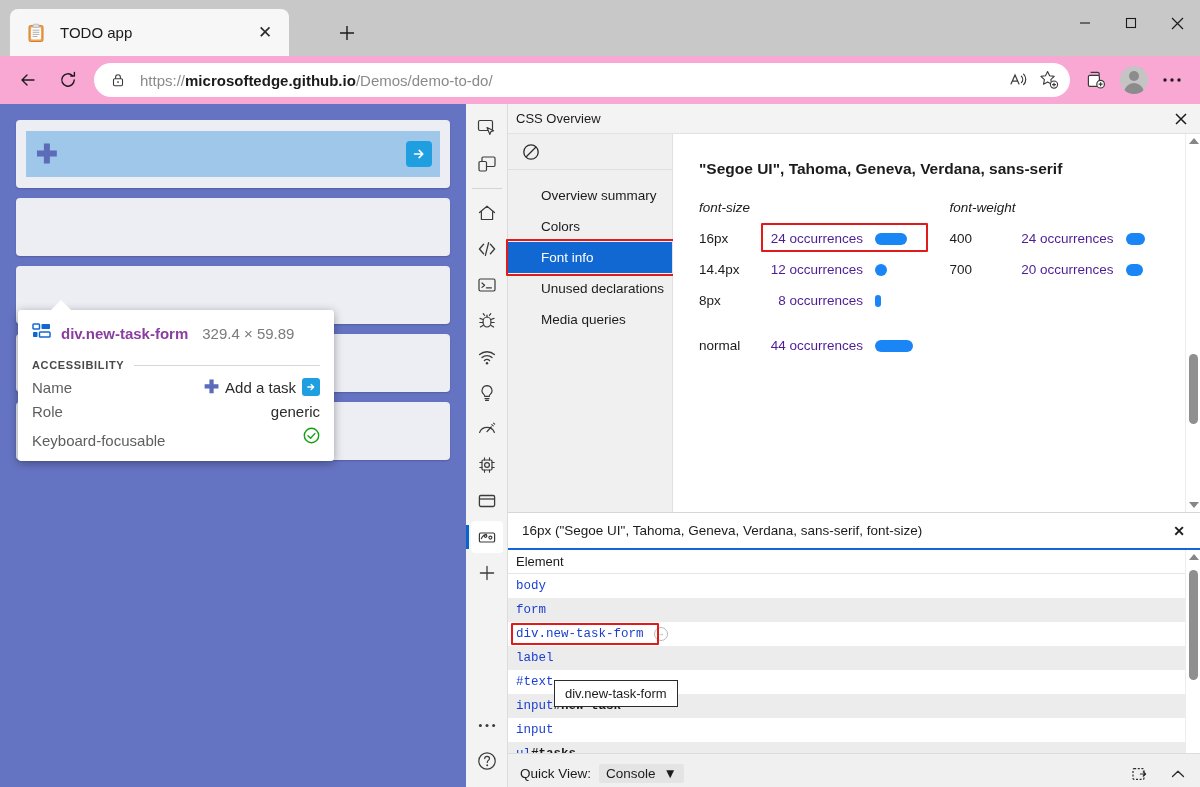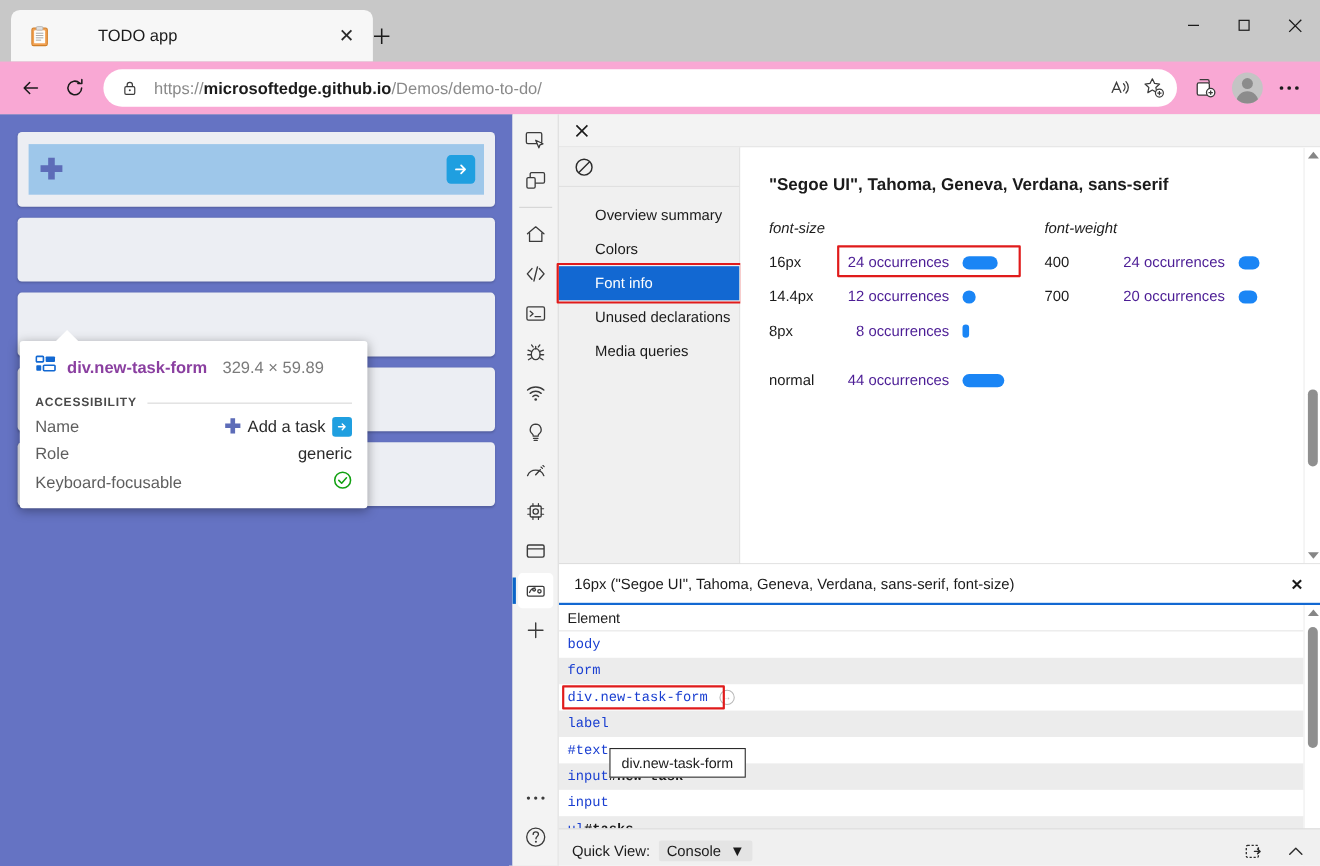--- a/index.html
+++ b/index.html
@@ -10,23 +10,23 @@
     overflow: hidden;
   }
   .app { position: relative; width: 1200px; height: 787px; background:#c7c7c7; }
 
   
   .titlebar {
     position:absolute; left:0; top:0; width:1200px; height:56px;
     background:#c8c8c8;
   }
   .tab {
-    position:absolute; left:10px; top:9px; width:329px; height:47px;
+    position:absolute; left:10px; top:9px; width:279px; height:47px;
     background:#f7f7f7; border-radius:8px 8px 0 0;
-    display:flex; align-items:center; padding:0 10px 0 16px;gap:29px;
+    display:flex; align-items:center; padding:0 10px 0 16px;
   }
   .tab-favicon { width:20px; height:20px; flex:0 0 20px; position:relative; }
   .tab-title {
     flex:1; font-size:15px; color:#1b1b1b; margin-left:14px;
     white-space:nowrap; overflow:hidden;
   }
   .tab-close {
     width:28px; height:28px; border-radius:4px;
     display:flex; align-items:center; justify-content:center;
     font-size:17px; color:#2b2b2b; cursor:pointer;
@@ -117,21 +117,21 @@
   }
   .tip-head { display:flex; align-items:center; gap:10px; }
   .tip-sel { font-size:15px; font-weight:700; color:#8a3fa0; }
   .tip-dims { font-size:15px; color:#7b7b7b; margin-left:4px; }
   .tip-section {
     display:flex; align-items:center; gap:10px; margin-top:14px;
     font-size:11px; letter-spacing:.06em; color:#4a4a4a; font-weight:600;
   }
   .tip-rule { flex:1; height:1px; background:#d8d8d8; }
   .tip-row {
-    display:flex; align-items:center; justify-content:space-between;
+    display:flex; align-items:flex-end; justify-content:space-between;
     font-size:15px; color:#5e5e5e; margin-top:7px;gap:16px;
   }
   .tip-val { color:#2b2b2b; display:flex; align-items:center; gap:6px; }
   .mini-plus { color:#5d6cb8; font-size:18px; font-weight:700; line-height:1; }
   .mini-go {
     width:18px; height:18px; background:#1f9fe0; border-radius:3px;
     display:inline-flex; align-items:center; justify-content:center;
     color:#fff; font-size:11px;
   }
   .check-ok { color:#12a112; font-size:17px; }
@@ -545,20 +545,21 @@
             <circle cx="11" cy="11" r="8.2" fill="none" stroke="#3b3b3b" stroke-width="1.2"></circle>
             <path d="M8.7 8.6c0-1.4 1.1-2.3 2.4-2.3 1.4 0 2.4.9 2.4 2.2 0 1.8-2.2 1.9-2.2 3.5v.5" fill="none" stroke="#3b3b3b" stroke-width="1.2" stroke-linecap="round"></path>
             <circle cx="11.2" cy="15.2" r="0.95" fill="#3b3b3b"></circle>
           </svg>
         </div>
       </div>
     </div>
 
     <div class="dt-main">
       <div class="dt-titlebar">
+        <span class="dt-title">CSS Overview</span>
         <span class="dt-close">
           <svg width="12" height="12" viewBox="0 0 12 12">
               <path d="M1 1l10 10M11 1L1 11" stroke="#1b1b1b" stroke-width="1.5"></path>
             </svg>
         </span>
       </div>
 
       <div class="dt-body">
         <div class="dt-upper">
 

